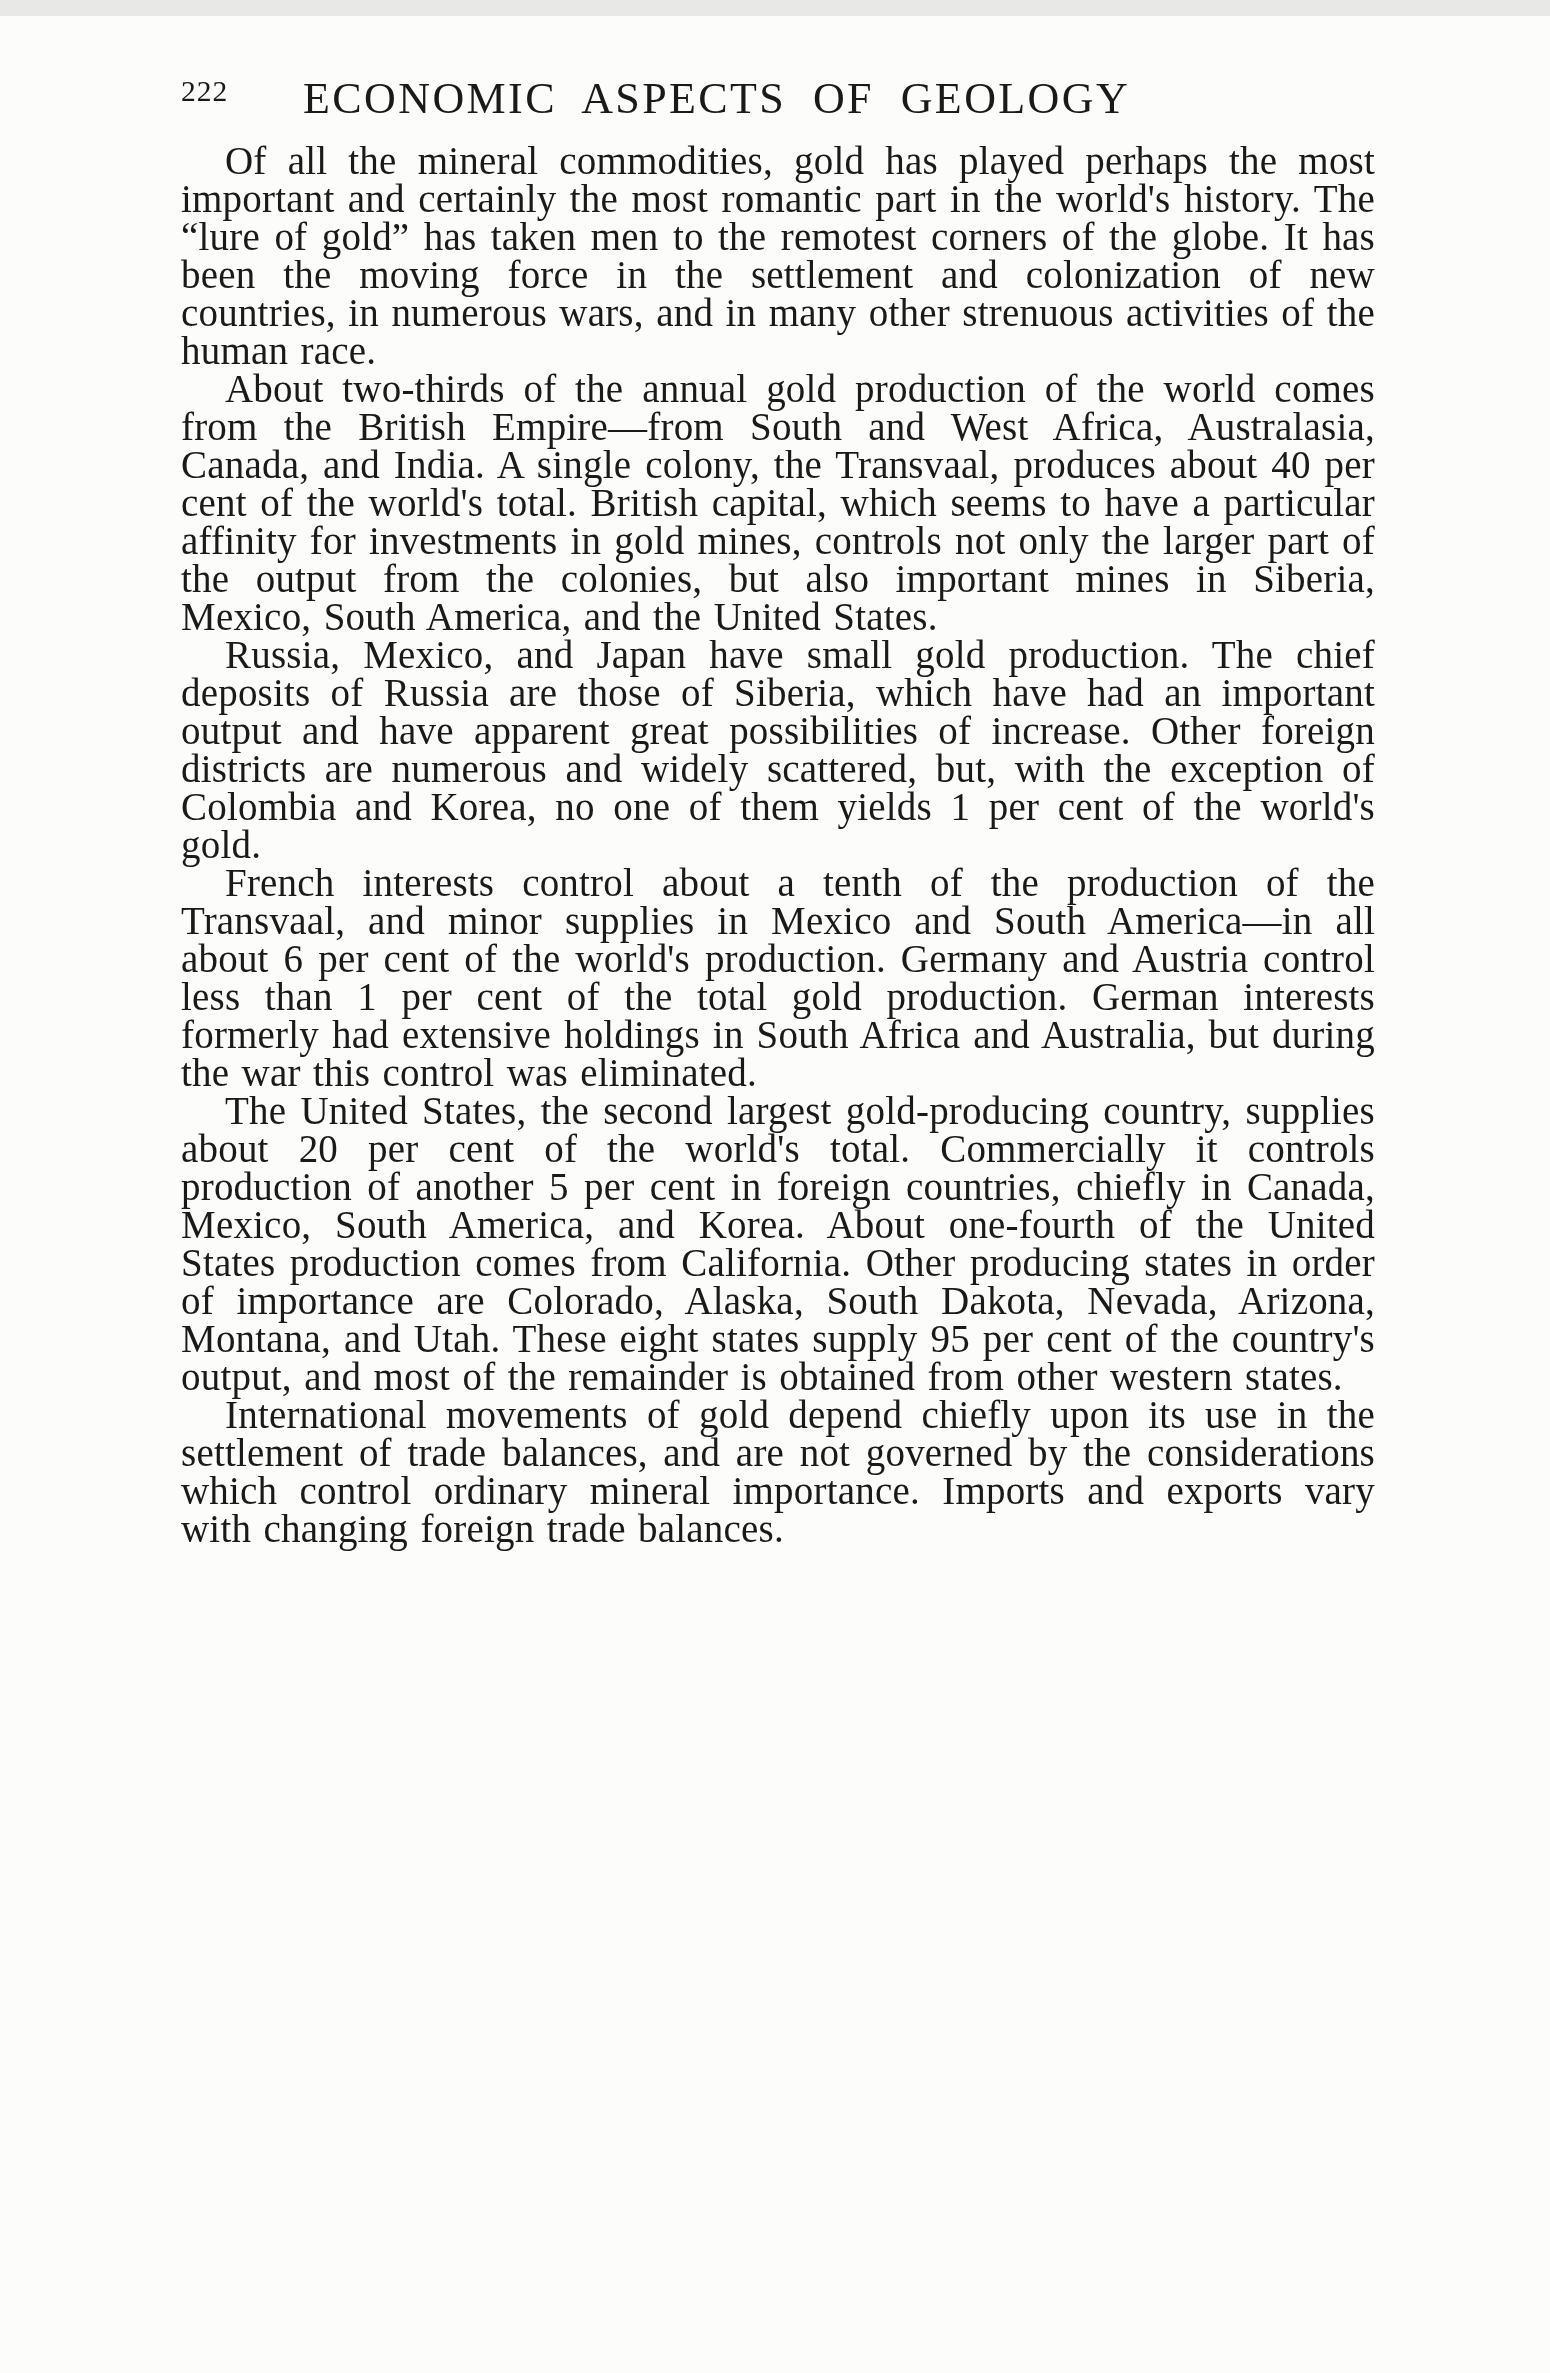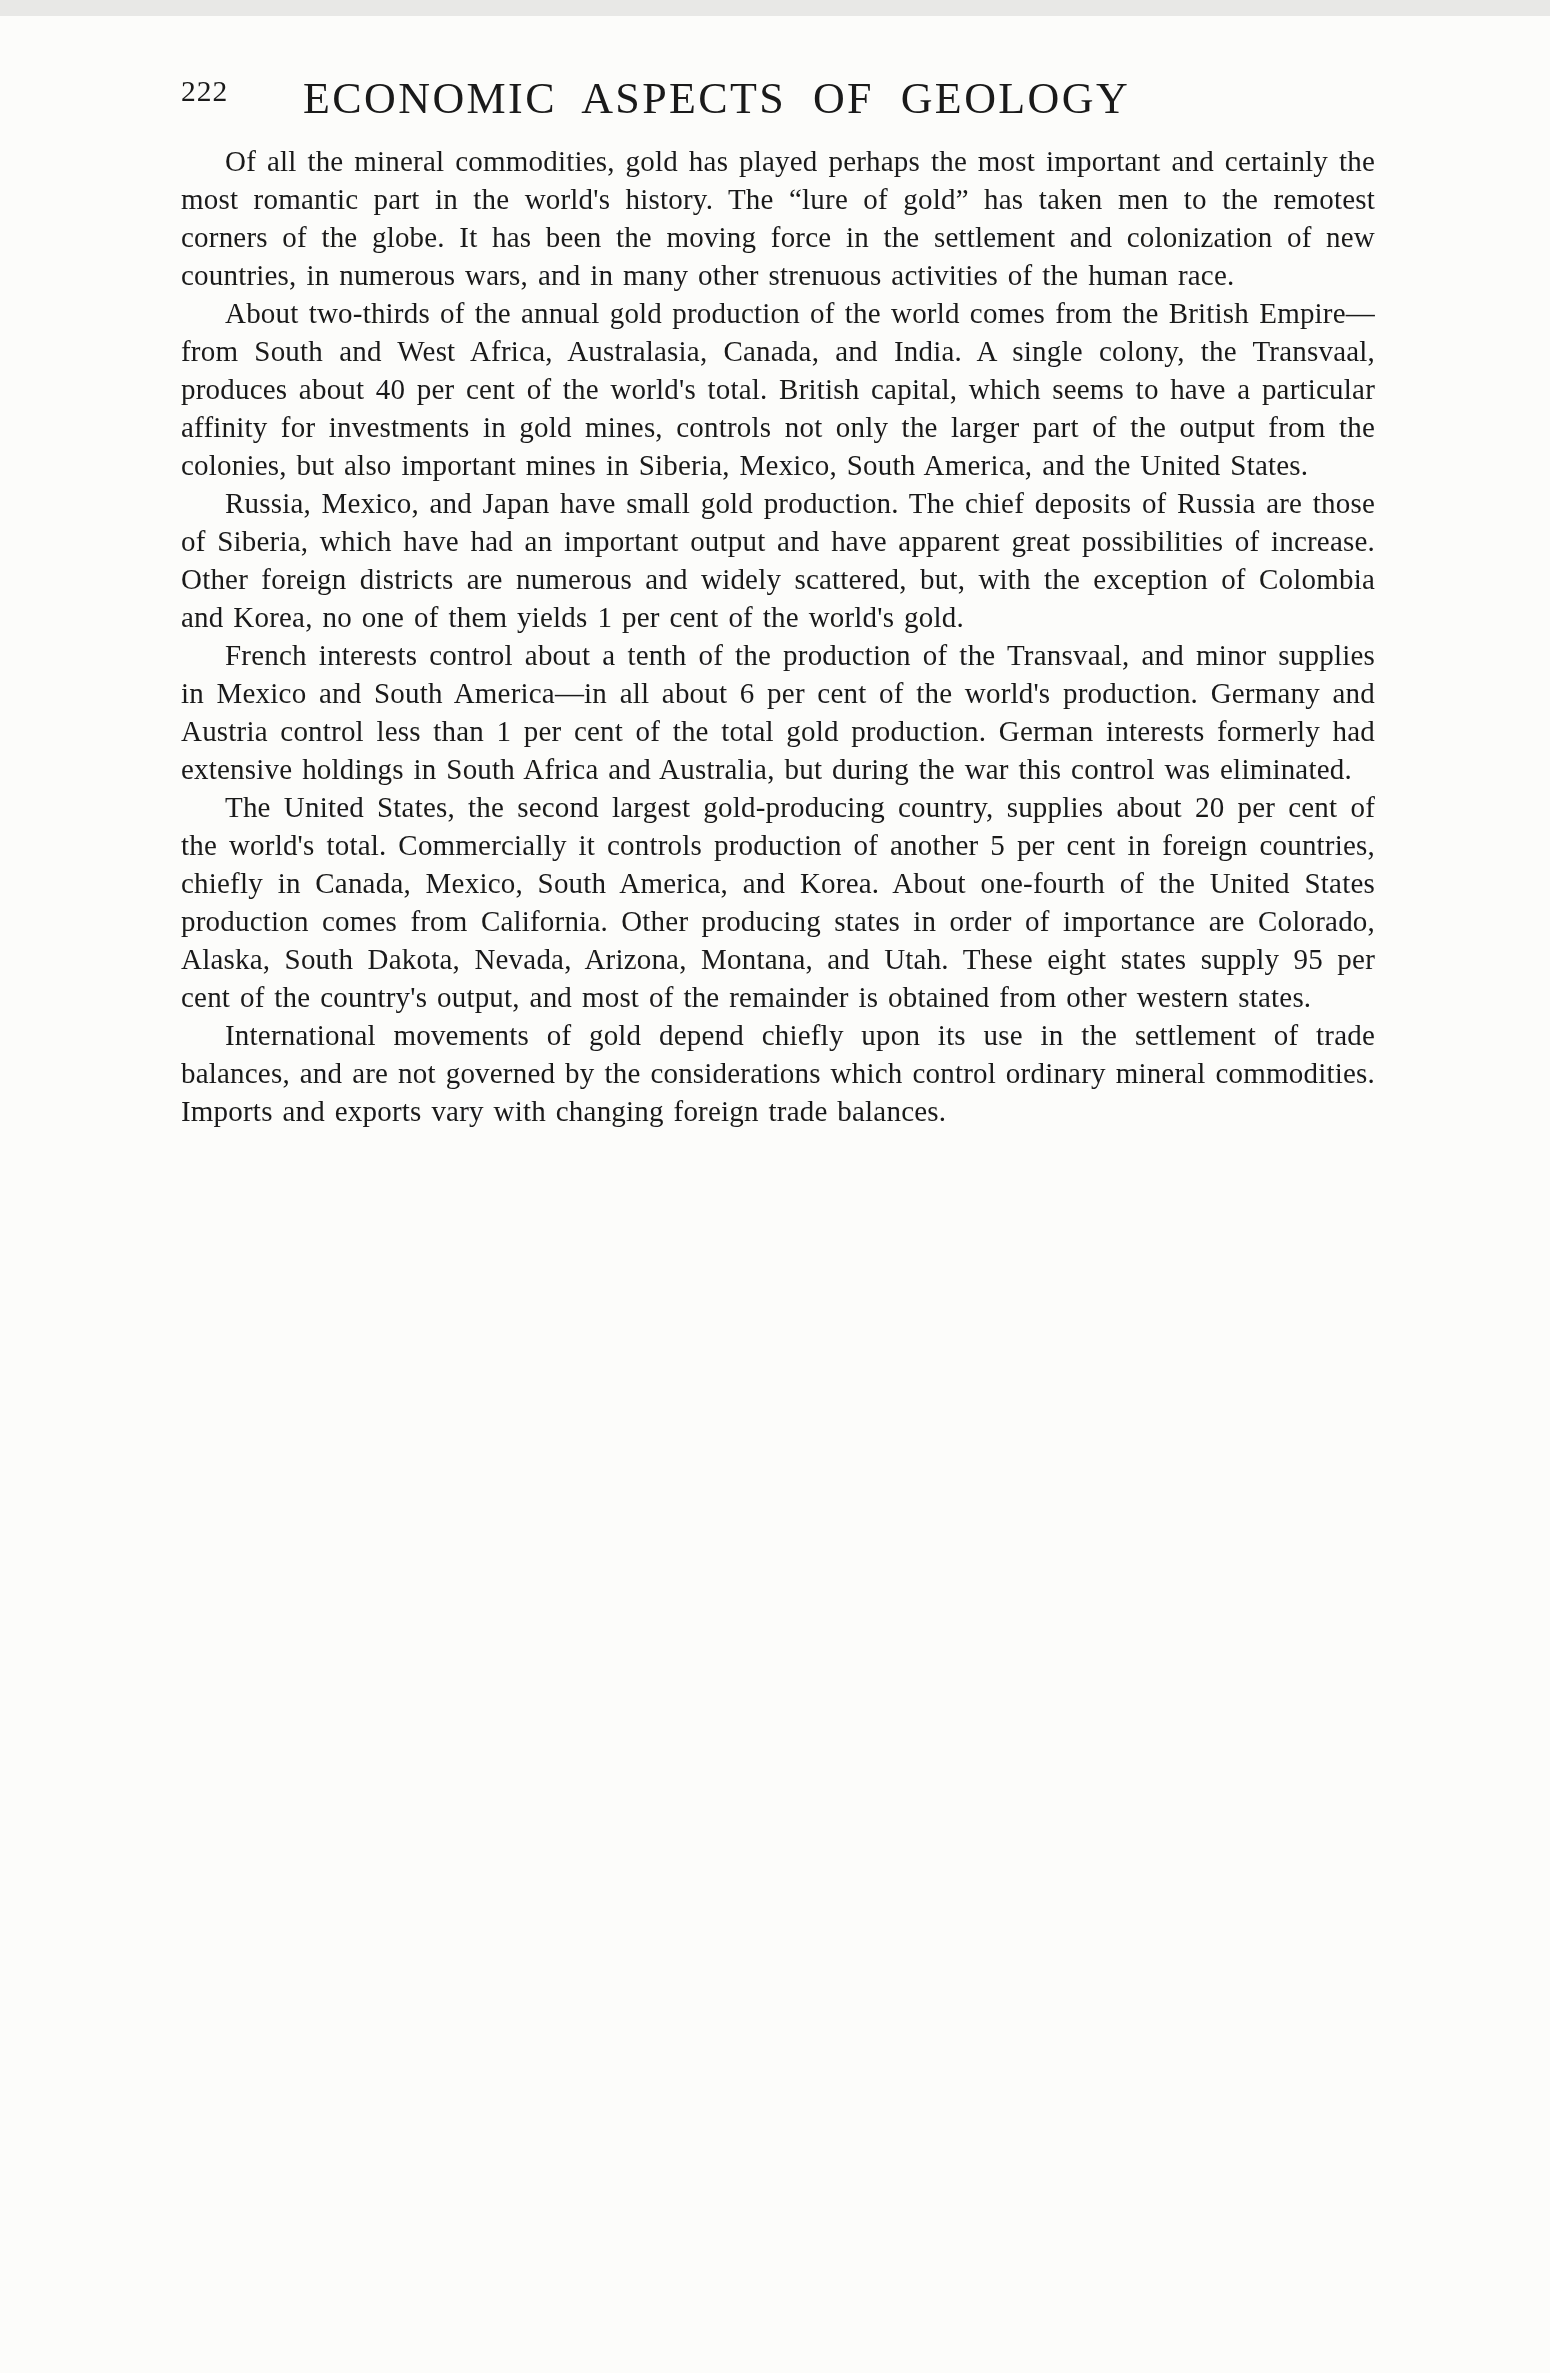--- a/index.html
+++ b/index.html
@@ -39,21 +39,21 @@
     position: absolute;
     left: 122px;
     top: 0;
     font-size: 44px;
     letter-spacing: 2.4px;
     word-spacing: 13.3px;
     white-space: nowrap;
   }
   .body-text p {
     margin: 0;
-    font-size: 29px;
+    font-size: 39px;
     line-height: 38px;
     text-align: justify;
     text-indent: 44px;
     letter-spacing: 0.2px;
     word-spacing: 2.4px;
   }
 </style>
 </head>
 <body>
 
@@ -62,17 +62,17 @@
     <div class="running-head">
       <span class="page-number">222</span>
       <span class="head-title">ECONOMIC ASPECTS OF GEOLOGY</span>
     </div>
     <div class="body-text" id="paragraphs">
         <p>Of all the mineral commodities, gold has played perhaps the most important and certainly the most romantic part in the world's history.  The “lure of gold” has taken men to the remotest corners of the globe.  It has been the moving force in the settlement and colonization of new countries, in numerous wars, and in many other strenuous activities of the human race.</p>
         <p>About two-thirds of the annual gold production of the world comes from the British Empire—from South and West Africa, Australasia, Canada, and India.  A single colony, the Transvaal, produces about 40 per cent of the world's total.  British capital, which seems to have a particular affinity for investments in gold mines, controls not only the larger part of the output from the colonies, but also important mines in Siberia, Mexico, South America, and the United States.</p>
         <p>Russia, Mexico, and Japan have small gold production.  The chief deposits of Russia are those of Siberia, which have had an important output and have apparent great possibilities of increase. Other foreign districts are numerous and widely scattered, but, with the exception of Colombia and Korea, no one of them yields 1 per cent of the world's gold.</p>
         <p>French interests control about a tenth of the production of the Transvaal, and minor supplies in Mexico and South America—in all about 6 per cent of the world's production.  Germany and Austria control less than 1 per cent of the total gold production. German interests formerly had extensive holdings in South Africa and Australia, but during the war this control was eliminated.</p>
         <p>The United States, the second largest gold-producing country, supplies about 20 per cent of the world's total.  Commercially it controls production of another 5 per cent in foreign countries, chiefly in Canada, Mexico, South America, and Korea.  About one-fourth of the United States production comes from California. Other producing states in order of importance are Colorado, Alaska, South Dakota, Nevada, Arizona, Montana, and Utah. These eight states supply 95 per cent of the country's output, and most of the remainder is obtained from other western states.</p>
-        <p>International movements of gold depend chiefly upon its use in the settlement of trade balances, and are not governed by the considerations which control ordinary mineral commodities. Imports and exports vary with changing foreign trade balances.</p>
+        <p>International movements of gold depend chiefly upon its use in the settlement of trade balances, and are not governed by the considerations which control ordinary mineral importance. Imports and exports vary with changing foreign trade balances.</p>
       </div>
   </div>
 </div>
 
 
 </body></html>

